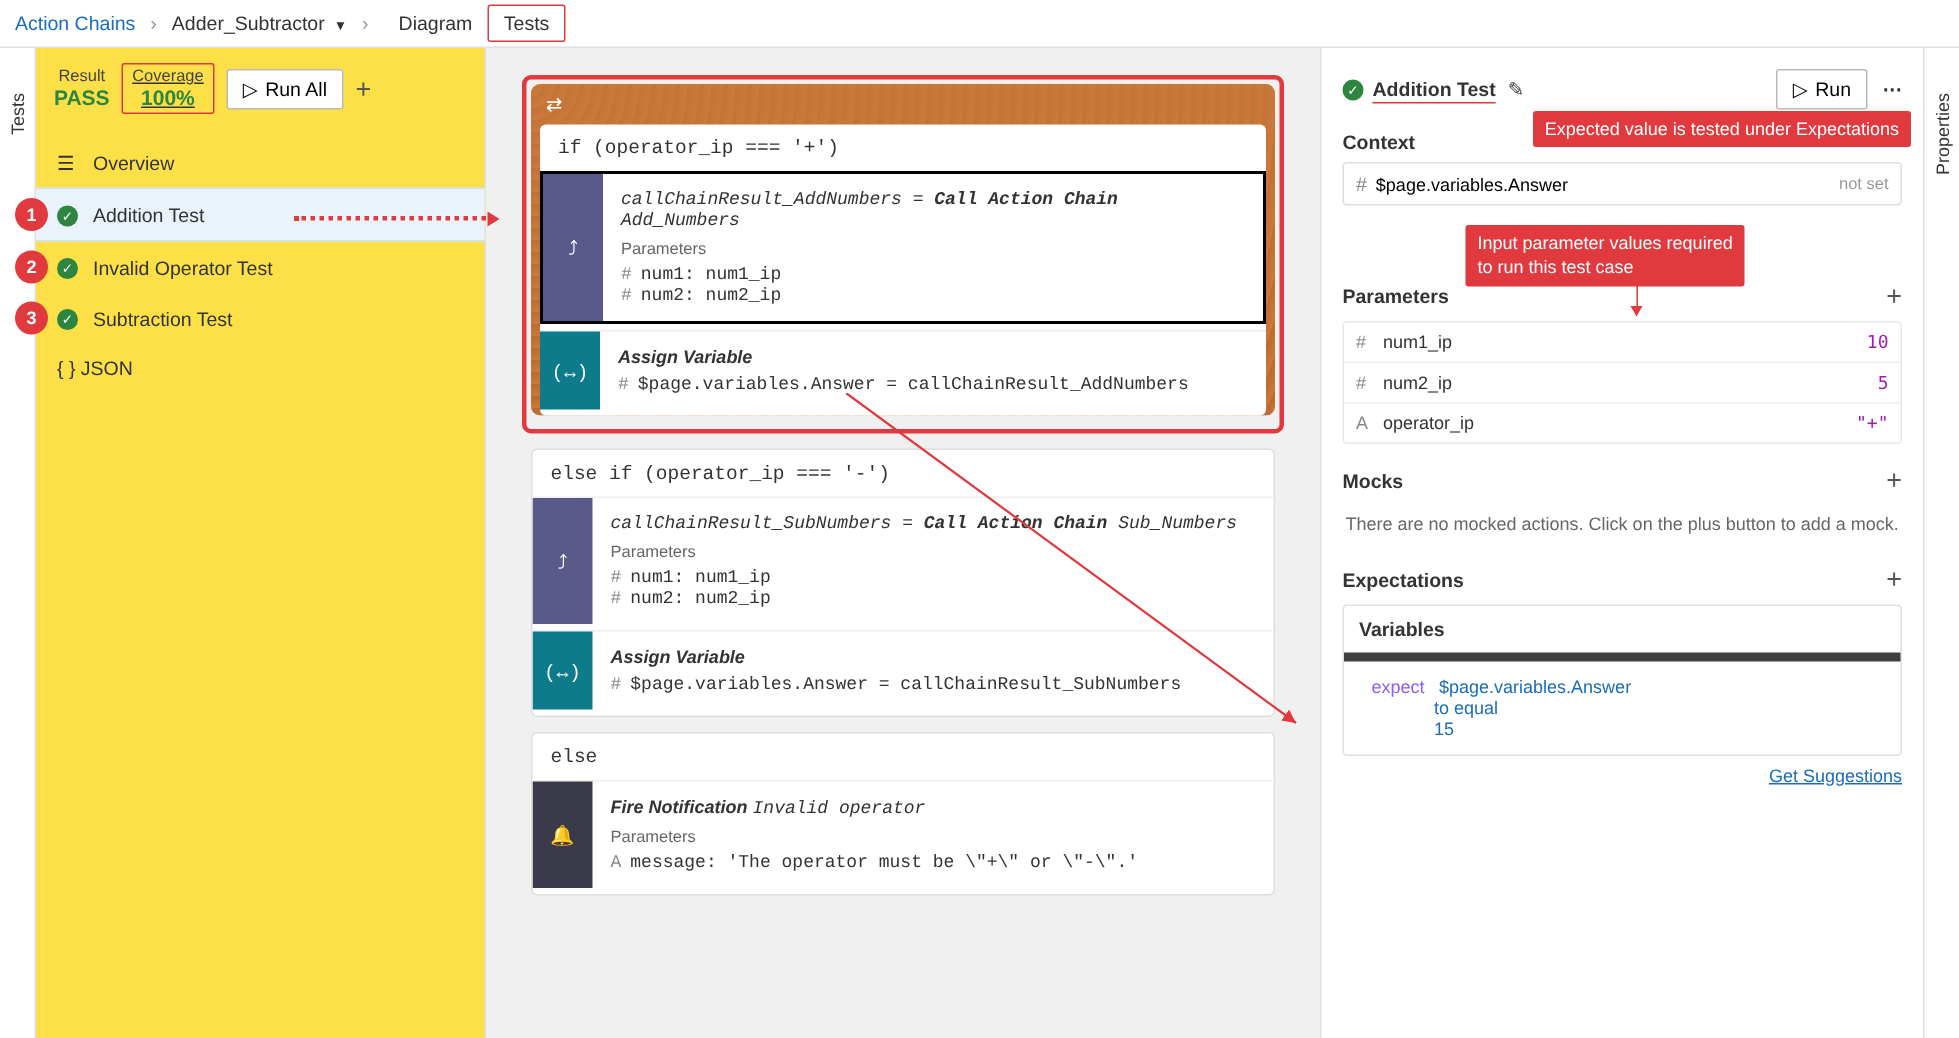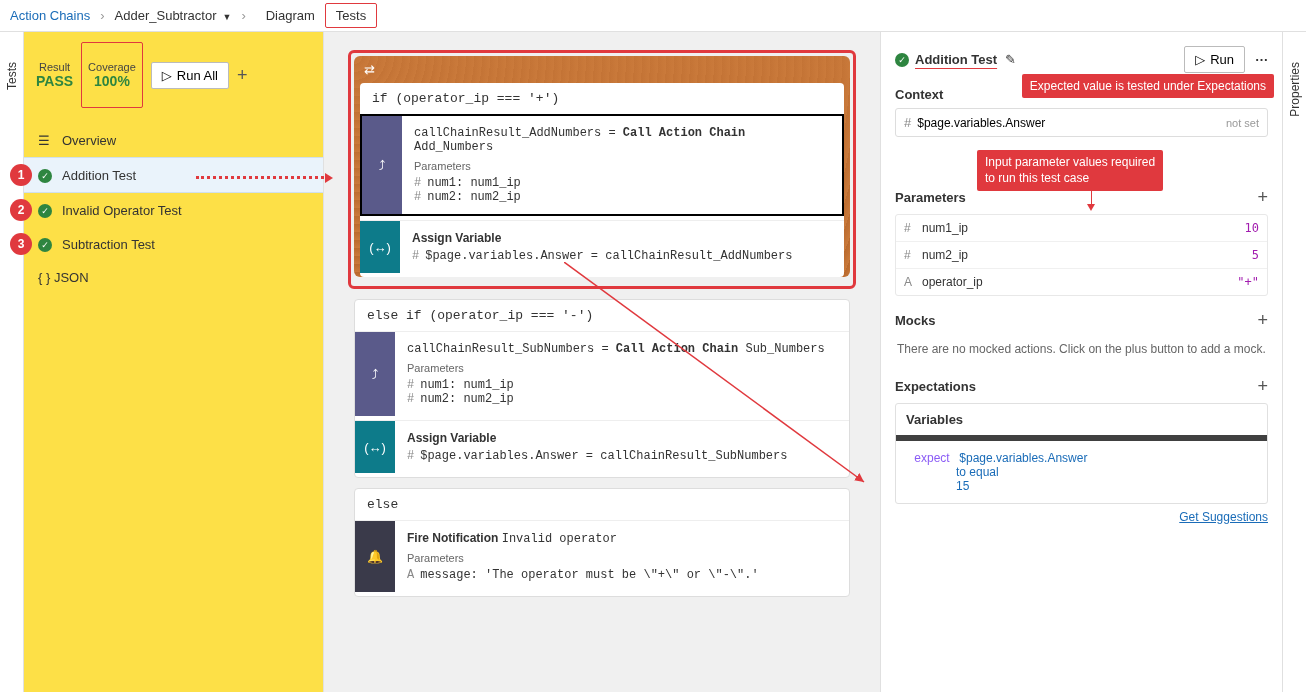--- a/index.html
+++ b/index.html
@@ -13,41 +13,41 @@
 .breadcrumb .tab { padding: 4px 10px; }
 .breadcrumb .tab.active { border: 1.5px solid #e0393e; border-radius: 2px; }
 .main { display: flex; height: 660px; }
 .vtab { width: 24px; background: #fff; border-right: 1px solid #e0e0e0; display: flex; align-items: flex-start; justify-content: center; padding-top: 30px; }
 .vtab span { writing-mode: vertical-rl; transform: rotate(180deg); font-size: 12px; }
 .left { width: 300px; background: #fde047; border-right: 1px solid #e0e0e0; }
 .toolbar { display: flex; align-items: center; padding: 10px 12px; gap: 8px; }
 .summary { font-size: 11px; text-align: center; }
 .summary .lbl { color: #444; }
 .pass { color: #2e8540; font-weight: bold; font-size: 14px; }
-.coverage { border: 1.5px solid #e0393e; padding: 18px 6px; border-radius: 2px; }
+.coverage { border: 1.5px solid #e0393e; padding: 2px 6px; border-radius: 2px; text-decoration: underline; }
 .coverage .val { color: #2e8540; font-weight: bold; font-size: 14px; }
 .btn { border: 1px solid #bbb; background: #fff; padding: 5px 10px; border-radius: 2px; cursor: pointer; display: inline-flex; align-items: center; gap: 5px; font-size: 13px; }
 .tests-list { margin-top: 6px; }
 .test-item { display: flex; align-items: center; padding: 9px 14px; font-size: 13px; cursor: pointer; position: relative; }
 .test-item.selected { background: #eaf3fb; border-top: 1px solid #d0e0ed; border-bottom: 1px solid #d0e0ed; }
 .test-item .icon { width: 16px; margin-right: 8px; }
 .check-circle { width: 14px; height: 14px; border-radius: 50%; background: #2e8540; color: #fff; display: inline-flex; align-items: center; justify-content: center; font-size: 9px; }
 .badge-num { position: absolute; left: -14px; width: 22px; height: 22px; border-radius: 50%; background: #e0393e; color: #fff; display: flex; align-items: center; justify-content: center; font-size: 12px; font-weight: bold; }
 .diagram { flex: 1; background: #f0f0f0; padding: 18px 24px; overflow-y: auto; position: relative; }
 .chain-block { background: #ca7a3b; background-image: repeating-radial-gradient(circle at 0 0, transparent 0, #ca7a3b 8px), repeating-linear-gradient(#b8682c55, #b8682c); border-radius: 6px; padding: 0; margin-bottom: 10px; position: relative; }
 .chain-header { display: flex; align-items: center; padding: 6px 10px; color: #fff; }
 .chain-inner { background: #fff; margin: 0 6px 6px 6px; border-radius: 4px; overflow: hidden; }
 .cond { padding: 8px 12px; font-size: 13px; }
 .action-row { display: flex; background: #fff; margin: 0 0 4px 0; border-top: 1px solid #eee; }
 .action-icon { width: 40px; min-height: 50px; display: flex; align-items: center; justify-content: center; color: #fff; }
 .bg-purple { background: #5a5a8a; }
 .bg-teal { background: #0d7b8a; }
 .bg-dark { background: #3a3a4a; }
 .action-body { flex: 1; padding: 10px 12px; }
-.action-title { font-size: 12px; margin-bottom: 4px; }
+.action-title { font-size: 12px; margin-bottom: 4px; font-style: italic; }
 .action-title strong { font-weight: bold; }
 .params-lbl { font-size: 11px; color: #666; margin-top: 6px; margin-bottom: 4px; }
 .param-line { font-size: 12px; display: flex; align-items: center; gap: 6px; }
 .hash { color: #888; }
 .highlighted { border: 3px solid #e0393e; padding: 3px; border-radius: 6px; }
 .focused { border: 2px solid #000; }
 .right { width: 402px; background: #fff; border-left: 1px solid #e0e0e0; padding: 14px; overflow-y: auto; position: relative; }
 .right-head { display: flex; align-items: center; margin-bottom: 12px; }
 .right-head .title { font-weight: bold; text-decoration: underline; text-decoration-color: #e0393e; text-underline-offset: 4px; }
 .right-head .spacer { flex: 1; }

